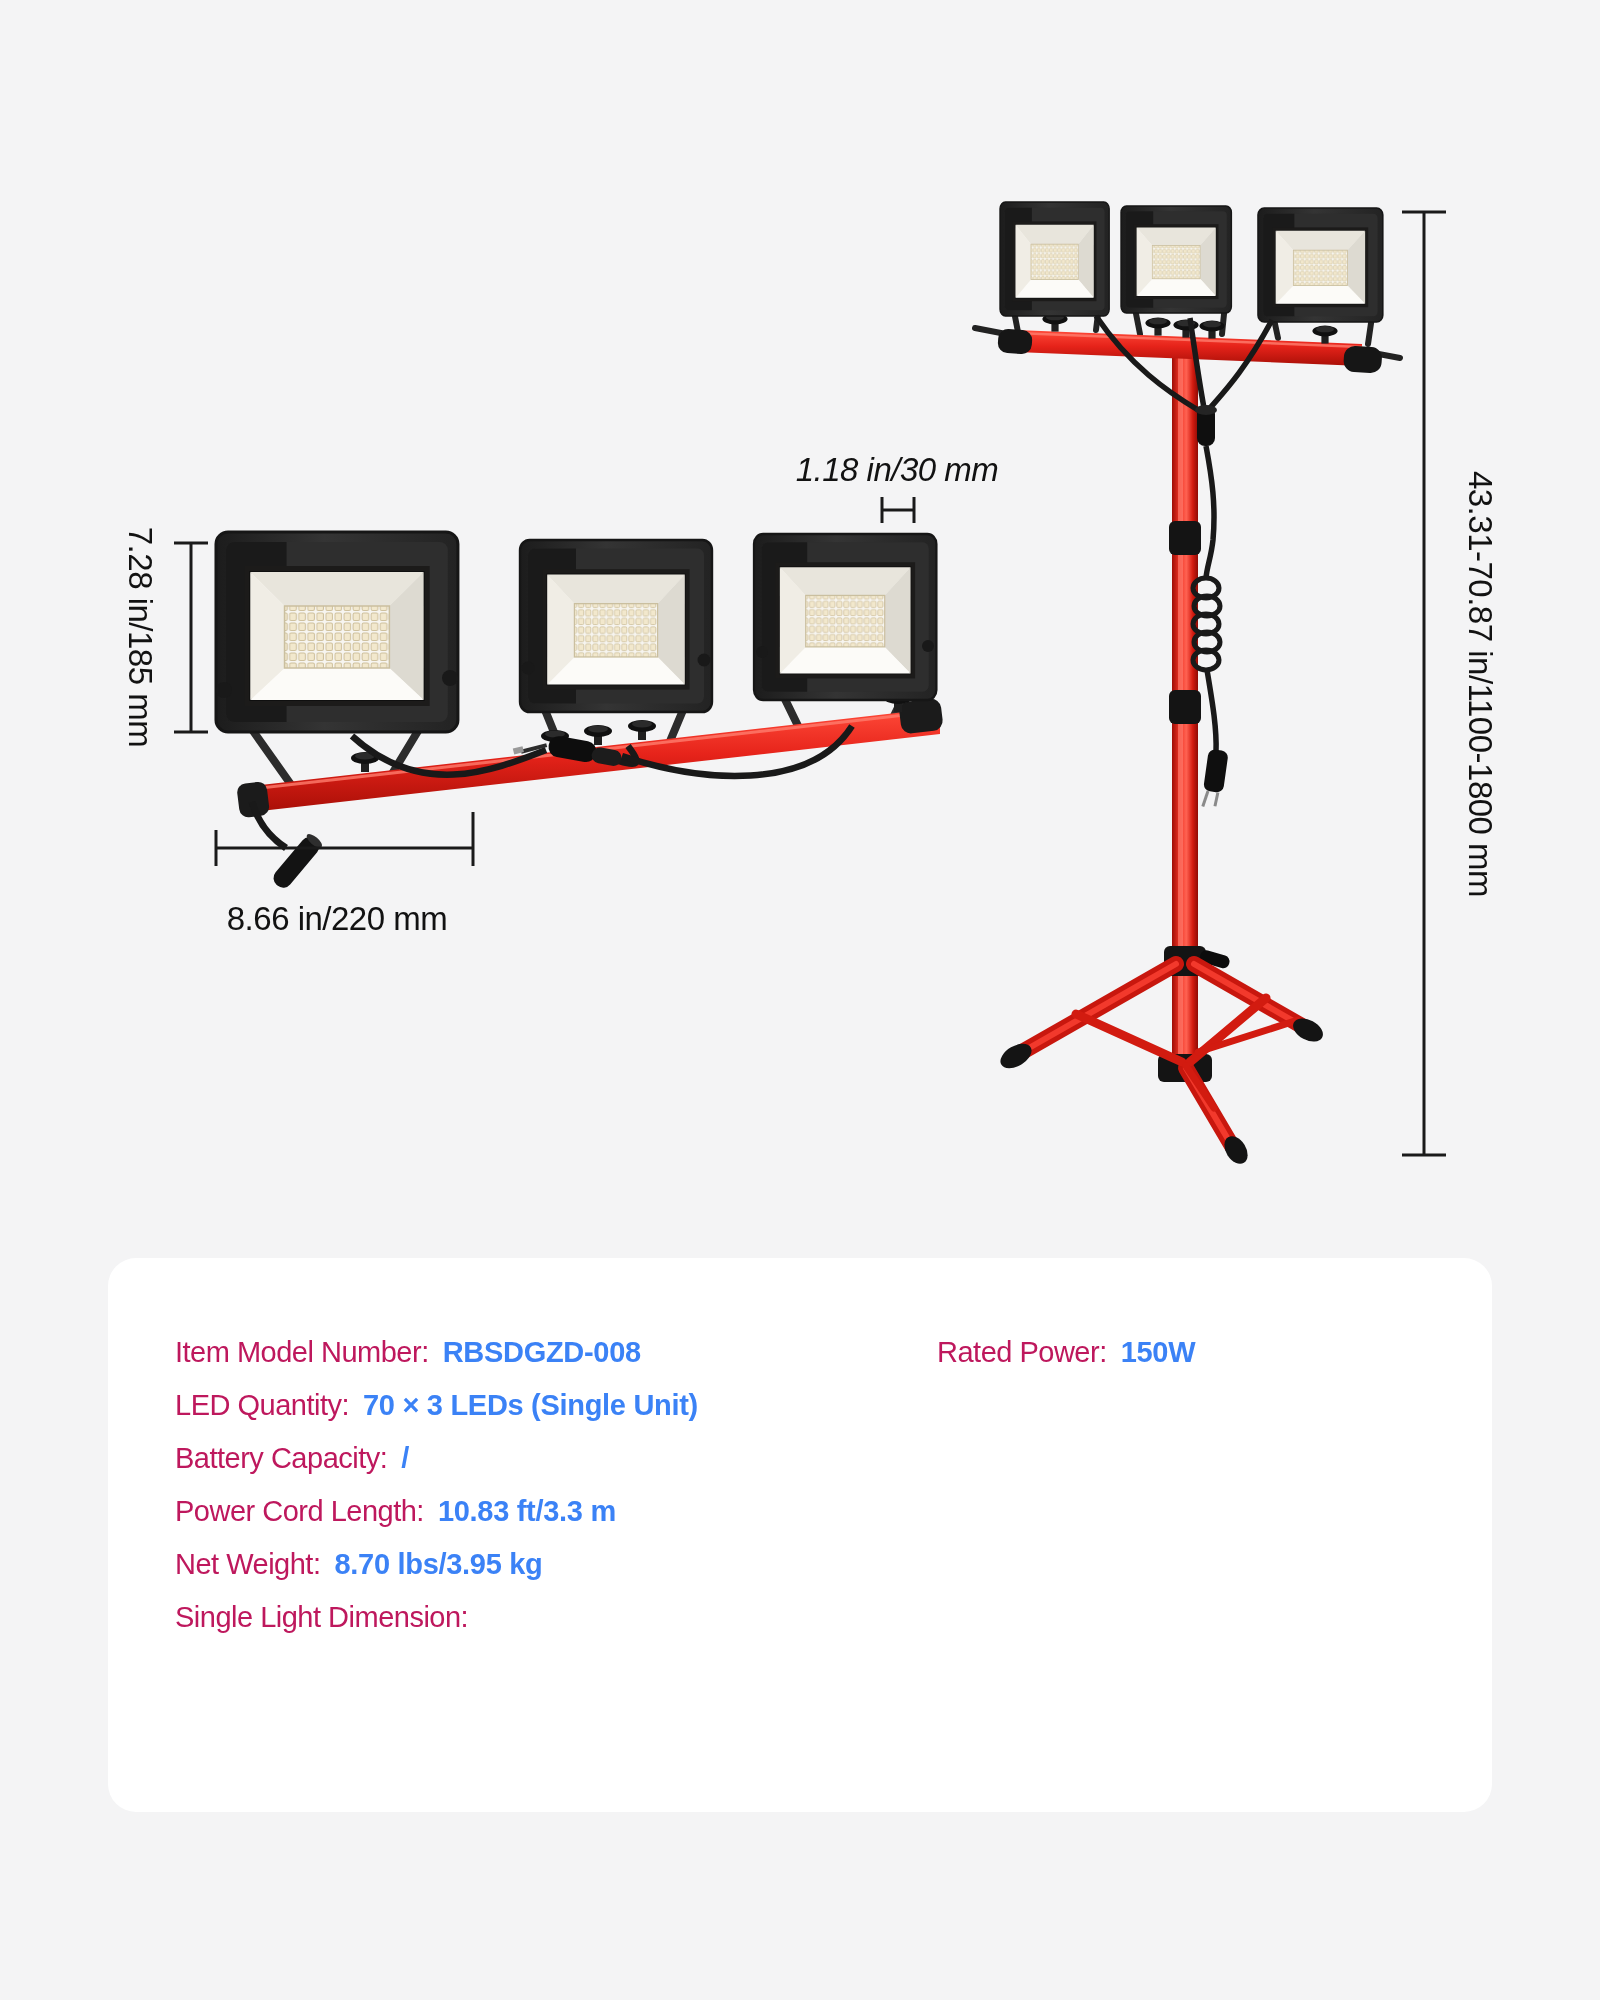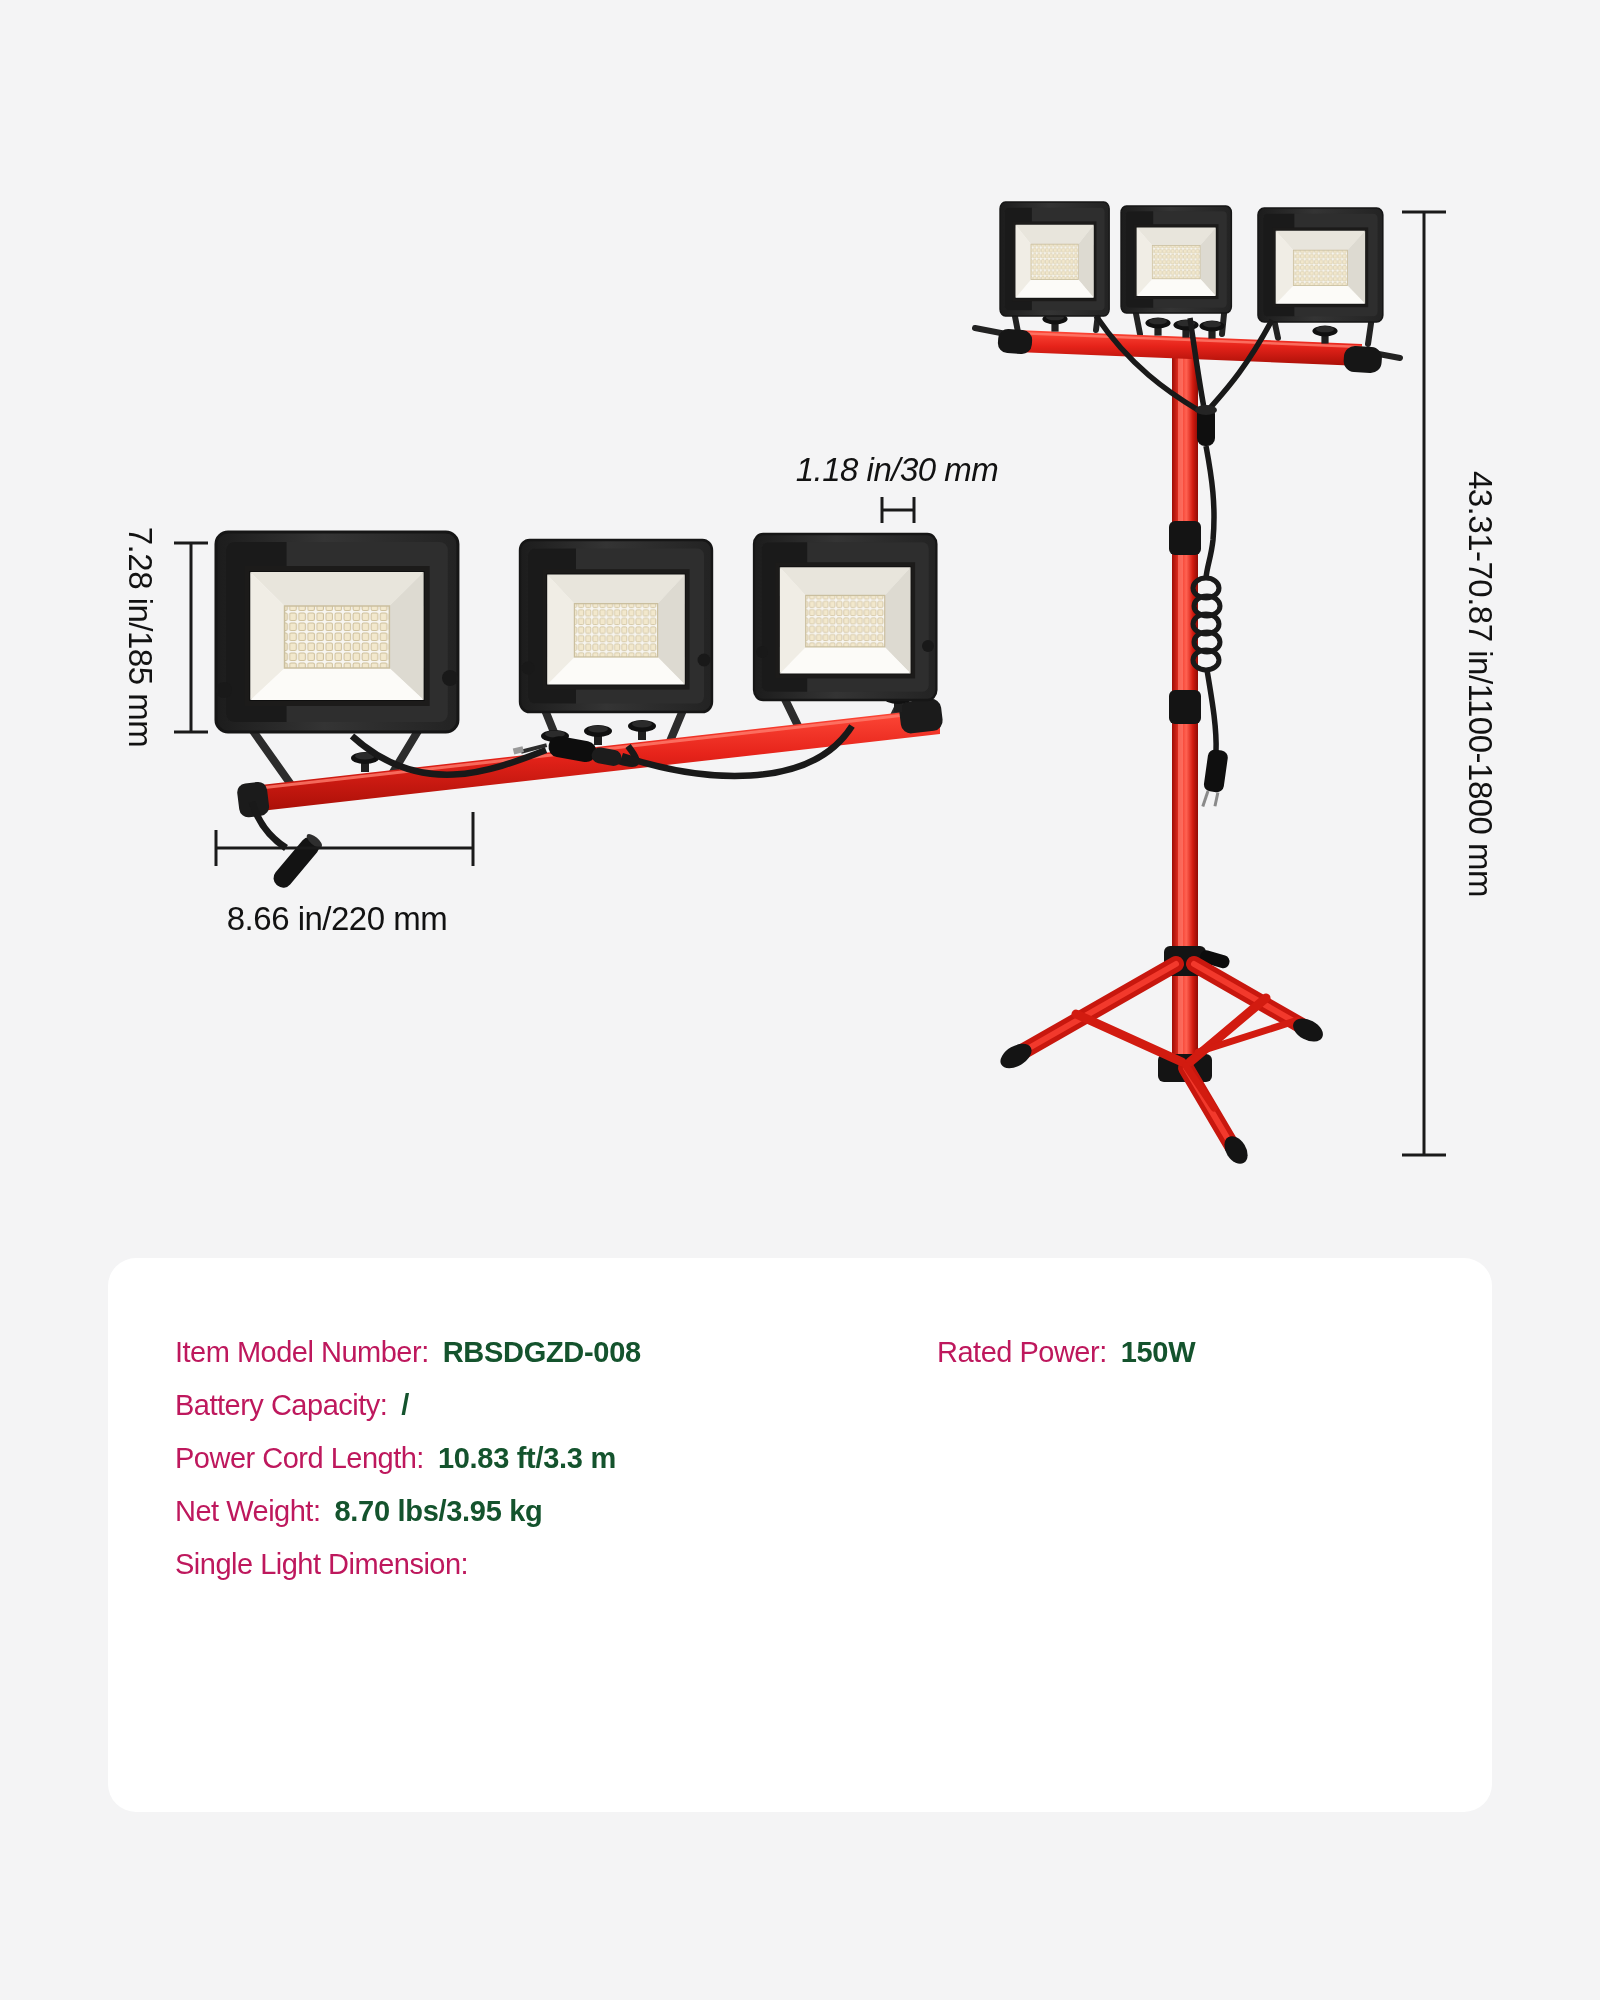--- a/index.html
+++ b/index.html
@@ -9,21 +9,21 @@
   .dim-label{position:absolute;color:#121212;font-size:33px;letter-spacing:-0.5px;white-space:nowrap;
              transform:translate(-50%,-50%);}
   .dim-label.vertical{transform:translate(-50%,-50%) rotate(90deg);}
   .spec-panel{position:absolute;left:108px;top:1258px;width:1384px;height:554px;background:#ffffff;
               border-radius:28px;}
   .spec-col{position:absolute;top:68px;display:flex;flex-direction:column;}
   .spec-col.left{left:67px;}
   .spec-col.right{left:829px;}
   .spec-row{height:53px;display:flex;align-items:center;white-space:nowrap;}
   .spec-label{color:#be185d;font-size:29px;letter-spacing:-0.5px;}
-  .spec-value{color:#14532d;font-size:29px;font-weight:bold;letter-spacing:-0.3px;margin-left:14px;}
+  .spec-value{color:#3b82f6;font-size:29px;font-weight:bold;letter-spacing:-0.3px;margin-left:14px;}
 </style>
 </head>
 <body>
 
 <div class="canvas">
 
   <svg class="art" width="1600" height="2000" viewBox="0 0 1600 2000">
     <defs>
       <linearGradient id="fg" x1="0" y1="0" x2="1" y2="0">
         <stop offset="0" stop-color="#1c1c1c"></stop>
@@ -242,20 +242,24 @@
   <div class="dim-label" style="left:337px;top:903px;margin-top:16px;">8.66 in/220 mm</div>
   <div class="dim-label vertical" style="left:1480px;top:684px;">43.31-70.87 in/1100-1800 mm</div>
 
   <div class="spec-panel">
     <div class="spec-col left">
       <div class="spec-row">
         <span class="spec-label">Item Model Number:</span>
         <span class="spec-value">RBSDGZD-008</span>
       </div>
       <div class="spec-row">
+        <span class="spec-label">LED Quantity:</span>
+        <span class="spec-value">70 × 3 LEDs (Single Unit)</span>
+      </div>
+      <div class="spec-row">
         <span class="spec-label">Battery Capacity:</span>
         <span class="spec-value">/</span>
       </div>
       <div class="spec-row">
         <span class="spec-label">Power Cord Length:</span>
         <span class="spec-value">10.83 ft/3.3 m</span>
       </div>
       <div class="spec-row">
         <span class="spec-label">Net Weight:</span>
         <span class="spec-value">8.70 lbs/3.95 kg</span>

